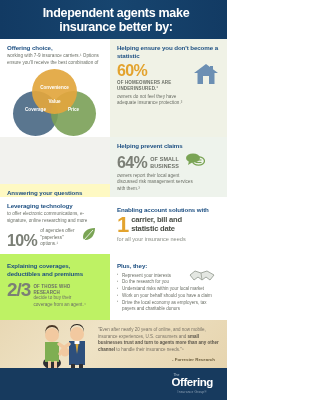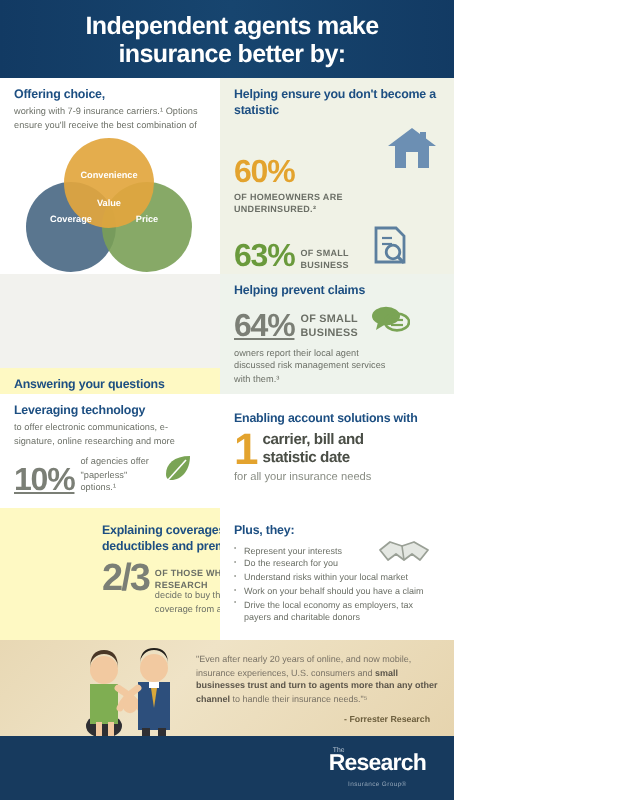--- a/index.html
+++ b/index.html
@@ -32,40 +32,40 @@
 
   .r1 { top: 0;   height: 98px; }
   .r2 { top: 98px;  height: 60px; }
   .r3 { top: 158px; height: 57px; }
   .r4 { top: 215px; height: 66px; }
 
   .bg-white { background: #ffffff; }
   .bg-sage  { background: #f0f2e6; }
   .bg-mint  { background: #eef3ec; }
   .bg-cream { background: #fef9c3; margin-top: 47px; }
-  .bg-pale  { background: #fef9c3; padding-left: 44px; }
+  .bg-pale  { background: #bef264; }
 
   .inner { padding: 5px 7px; position: relative; height: 100%; }
 
   .eyebrow {
     color: #1d4f82; font-size: 6.2px; font-weight: bold;
     line-height: 1.22; letter-spacing: -0.1px; margin-bottom: 1.5px;
   }
   .body-txt {
     color: #6b6f66; font-size: 4.6px; line-height: 1.42;
     letter-spacing: 0.02px;
   }
 
   .statnum {
     font-size: 16px; font-weight: bold; line-height: 0.95;
     letter-spacing: -0.6px;
   }
   .orange { color: #e3a32e; }
   .green  { color: #6a9a3c; }
-  .gray   { color: #7b7f76; text-decoration: underline; }
+  .gray   { color: #7b7f76; }
 
   .caps {
     font-size: 4.5px; font-weight: bold; color: #6b6f66;
     line-height: 1.25; letter-spacing: 0.15px;
   }
 
   .row-flex { display: flex; align-items: flex-end; gap: 3px; }
 
   
   .venn { position: relative; width: 86px; height: 52px; margin: 3px auto 0; }
@@ -164,44 +164,31 @@
           <div class="vlabel vl-val">Value</div>
           <div class="vlabel vl-cov">Coverage</div>
           <div class="vlabel vl-pri">Price</div>
         </div>
       </div>
     </div>
 
     <div class="cell cR r1 bg-sage">
       <div class="inner">
         <div class="eyebrow">Helping ensure you don't become a statistic</div>
-        <div class="statnum orange" style="margin-top:20px">60%</div>
+        <div class="statnum orange" style="margin-top:4px">60%</div>
         <div class="caps" style="margin-top:2px;width:64px">OF HOMEOWNERS ARE UNDERINSURED.²</div>
 
         <span class="icon ic-house">
           <svg width="26" height="22" viewBox="0 0 26 22">
             <path d="M13 1 L25 10 L21.5 10 L21.5 21 L4.5 21 L4.5 10 L1 10 Z" fill="#6c8fb3"></path>
             <rect x="17" y="3" width="3" height="6" fill="#6c8fb3"></rect>
             <rect x="10" y="13" width="6" height="8" fill="#f0f2e6"></rect>
           </svg>
         </span>
 
-        <div class="row-flex" style="margin-top:5px">
-          <div class="statnum green">63%</div>
-          <div class="caps" style="margin-bottom:1px;width:34px">OF SMALL BUSINESS</div>
-          <span class="icon" style="position:relative;right:auto;top:auto;margin-bottom:0">
-            <svg width="17" height="19" viewBox="0 0 17 19">
-              <path d="M1 1 h10 l4 4 v13 h-14 z" fill="none" stroke="#5c7f9e" stroke-width="1.4"></path>
-              <line x1="4" y1="6" x2="9" y2="6" stroke="#5c7f9e" stroke-width="1.1"></line>
-              <line x1="4" y1="9" x2="9" y2="9" stroke="#5c7f9e" stroke-width="1.1"></line>
-              <circle cx="9.5" cy="13" r="3.4" fill="none" stroke="#5c7f9e" stroke-width="1.4"></circle>
-              <line x1="12" y1="15.4" x2="15" y2="18.4" stroke="#5c7f9e" stroke-width="1.6"></line>
-            </svg>
-          </span>
-        </div>
         <div class="body-txt" style="margin-top:2px;width:76px">owners do not feel they have adequate insurance protection.³</div>
       </div>
     </div>
 
     <div class="cell cL r2 bg-cream">
       <div class="inner">
         <div class="eyebrow">Answering your questions</div>
         <div class="body-txt" style="width:62px">better than intelligent voice agents, such as Alexa and Siri, that only answer</div>
         <span class="icon ic-speak">
           <svg width="18" height="28" viewBox="0 0 18 28">
@@ -334,18 +321,18 @@
         <circle cx="29" cy="30" r="3.6" fill="#f2c9a0"></circle>
       </svg>
     </span>
     <div class="quote-text"><span>"Even after nearly 20 years of online, and now mobile, insurance experiences, U.S. consumers and </span><b>small businesses trust and turn to agents more than any other channel</b><span> to handle their insurance needs."⁵</span></div>
     <div class="quote-attr">- Forrester Research</div>
   </div>
 
   <div class="footer">
     <div class="logo">
       <div class="logo-the">The</div>
-      <div class="logo-name">Research</div>
+      <div class="logo-name">Offering</div>
       <div class="logo-tag">Insurance Group®</div>
     </div>
   </div>
 
 </div>
 
 </body></html>

